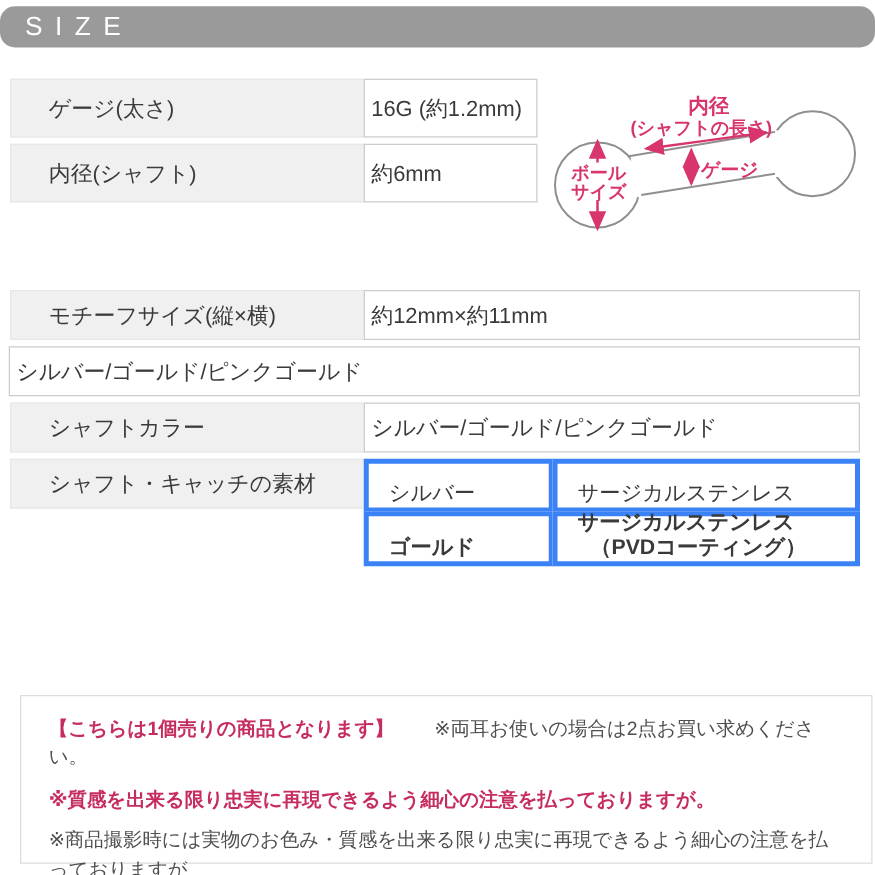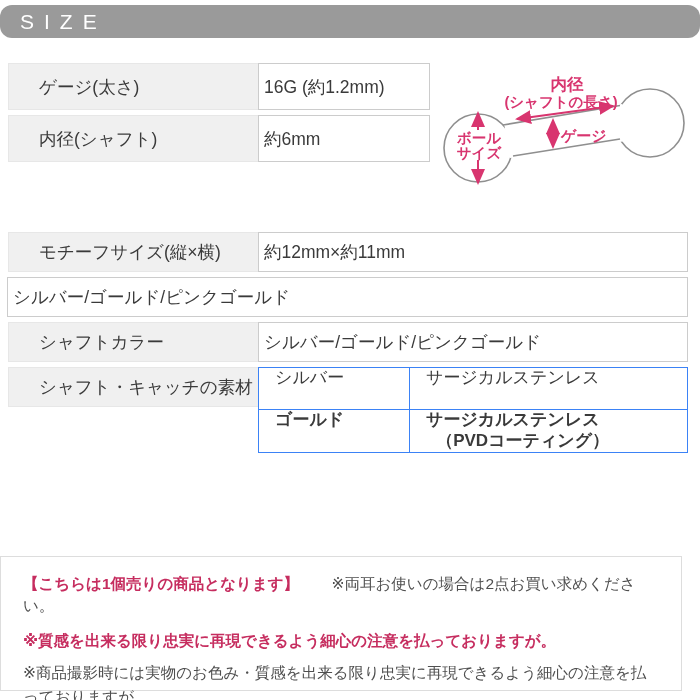--- a/index.html
+++ b/index.html
@@ -14,48 +14,48 @@
     background:#9a9a9a;color:#ffffff;
     font-size:21px;letter-spacing:10px;line-height:33px;
     padding-left:20px;box-sizing:border-box;font-weight:400;border-radius:12px;
   }
   
   .tbl{position:absolute;left:8px;}
   .row{display:flex;margin-bottom:5px;}
   .cell-label{
     background:#f0f0f0;border:1px solid #e7e7e7;box-sizing:border-box;
     display:flex;align-items:center;padding-left:30px;
-    font-size:17.5px;color:#3a3a3a;width:251px;flex:0 0 auto;
+    font-size:17.5px;color:#3a3a3a;width:284px;flex:0 0 auto;
   }
   .cell-value{
     background:#ffffff;border:1px solid #cccccc;box-sizing:border-box;
     display:flex;align-items:center;padding-left:5px;
     font-size:17.5px;color:#3a3a3a;flex:1 1 auto;margin-left:-1px;
   }
   #table1{top:63px;width:422px;}
   #table1 .row{height:47px;}
   #table2{top:232px;width:680px;}
   #table2 .row{height:40px;}
   
   .mat-row{display:flex;height:86px;margin-bottom:0;}
   .mat-grid{flex:1 1 auto;display:grid;margin-left:-1px;
     grid-template-columns:152px 1fr;grid-template-rows:43px 43px;}
   .mat-cell{
-    background:#fff;border:1px solid #3b82f6;box-sizing:border-box;
-    display:flex;flex-direction:column;justify-content:flex-start;
+    background:#fff;border:4px solid #3b82f6;box-sizing:border-box;
+    display:flex;flex-direction:column;justify-content:flex-end;
     padding-left:16px;font-size:17px;line-height:1.22;color:#3a3a3a;
   }
   .mat-cell.c2{margin-left:-1px;}
   .mat-cell.r2{margin-top:-1px;font-weight:bold;}
   .indent2{text-indent:0.6em;}
   
   #diagram{position:absolute;left:430px;top:62px;}
   
   .notes{
-    position:absolute;left:0;top:556px;width:682px;height:135px;
+    position:absolute;left:16px;top:556px;width:682px;height:135px;
     border:1px solid #dddddd;box-sizing:border-box;
     padding:16px 20px 0 22px;font-size:15.5px;
   }
   .notes p{margin:0;}
   .crimson{color:#c62d5f;font-weight:bold;}
   .graytx{color:#4f4f4f;font-weight:normal;}
   .n1{line-height:22px;}
   .n1 .tail{margin-left:28px;}
   .n2{margin-top:13px !important;line-height:22px;}
   .n3{margin-top:9px !important;line-height:23.5px;}

